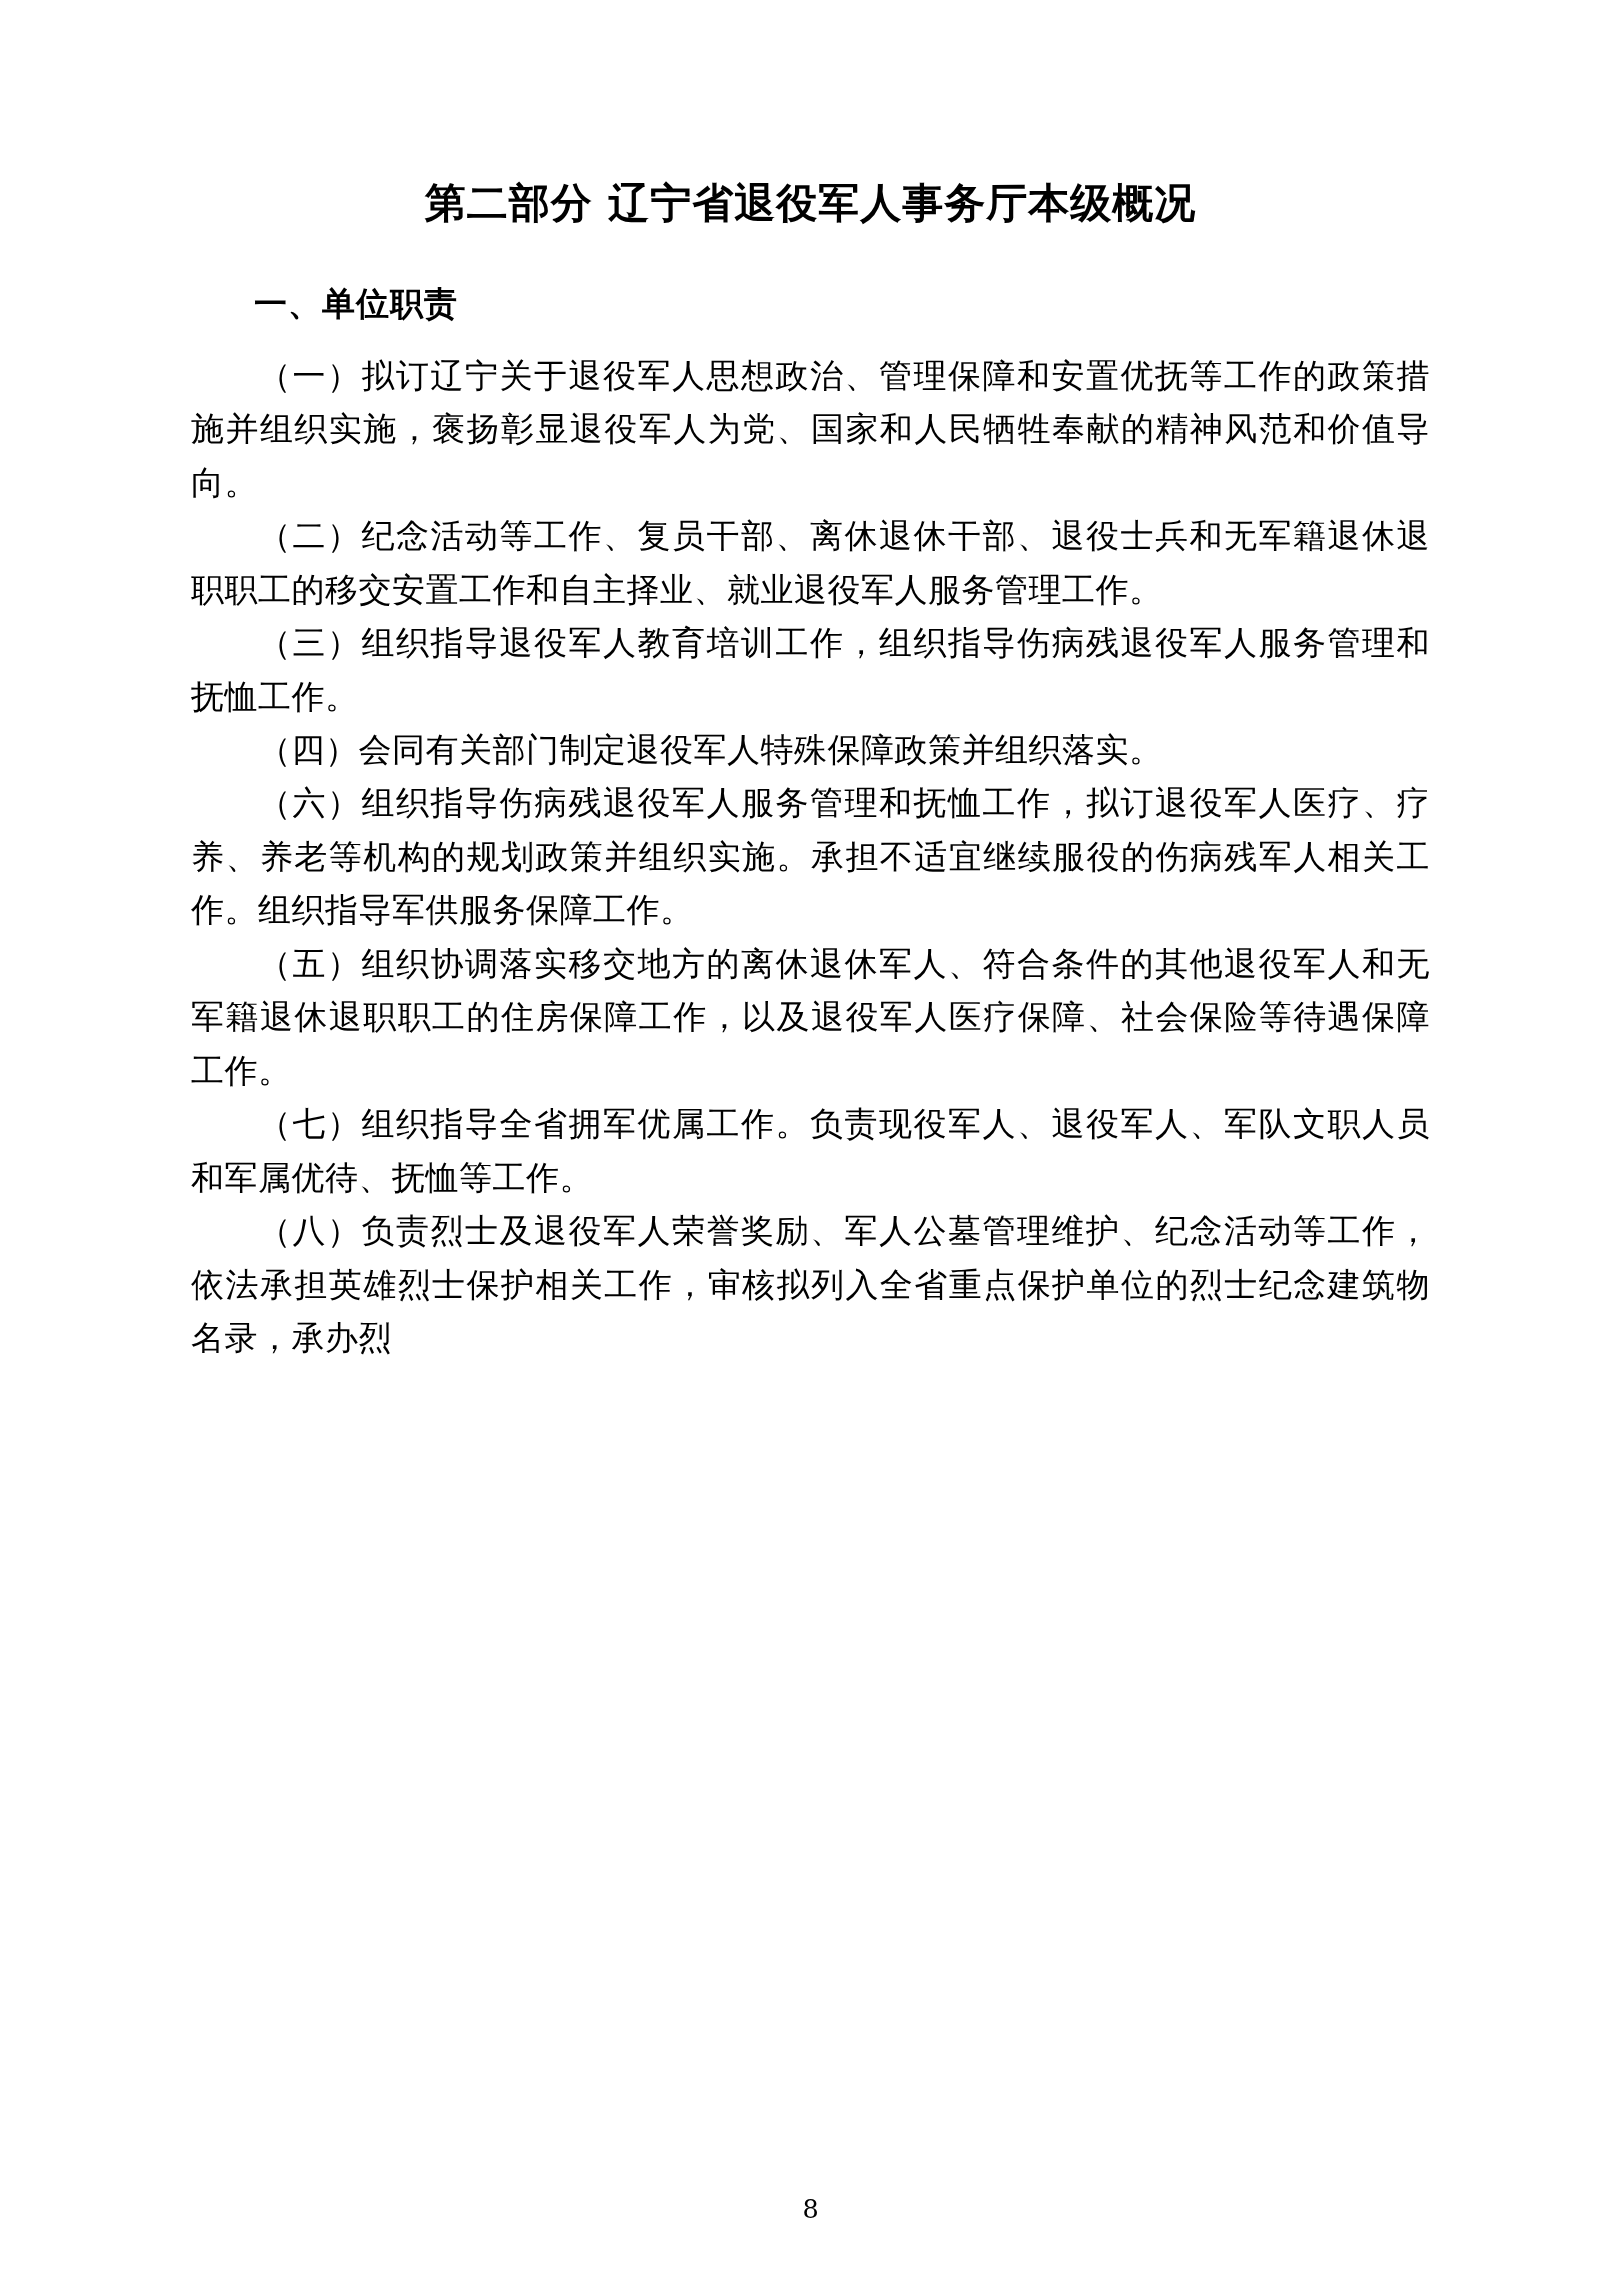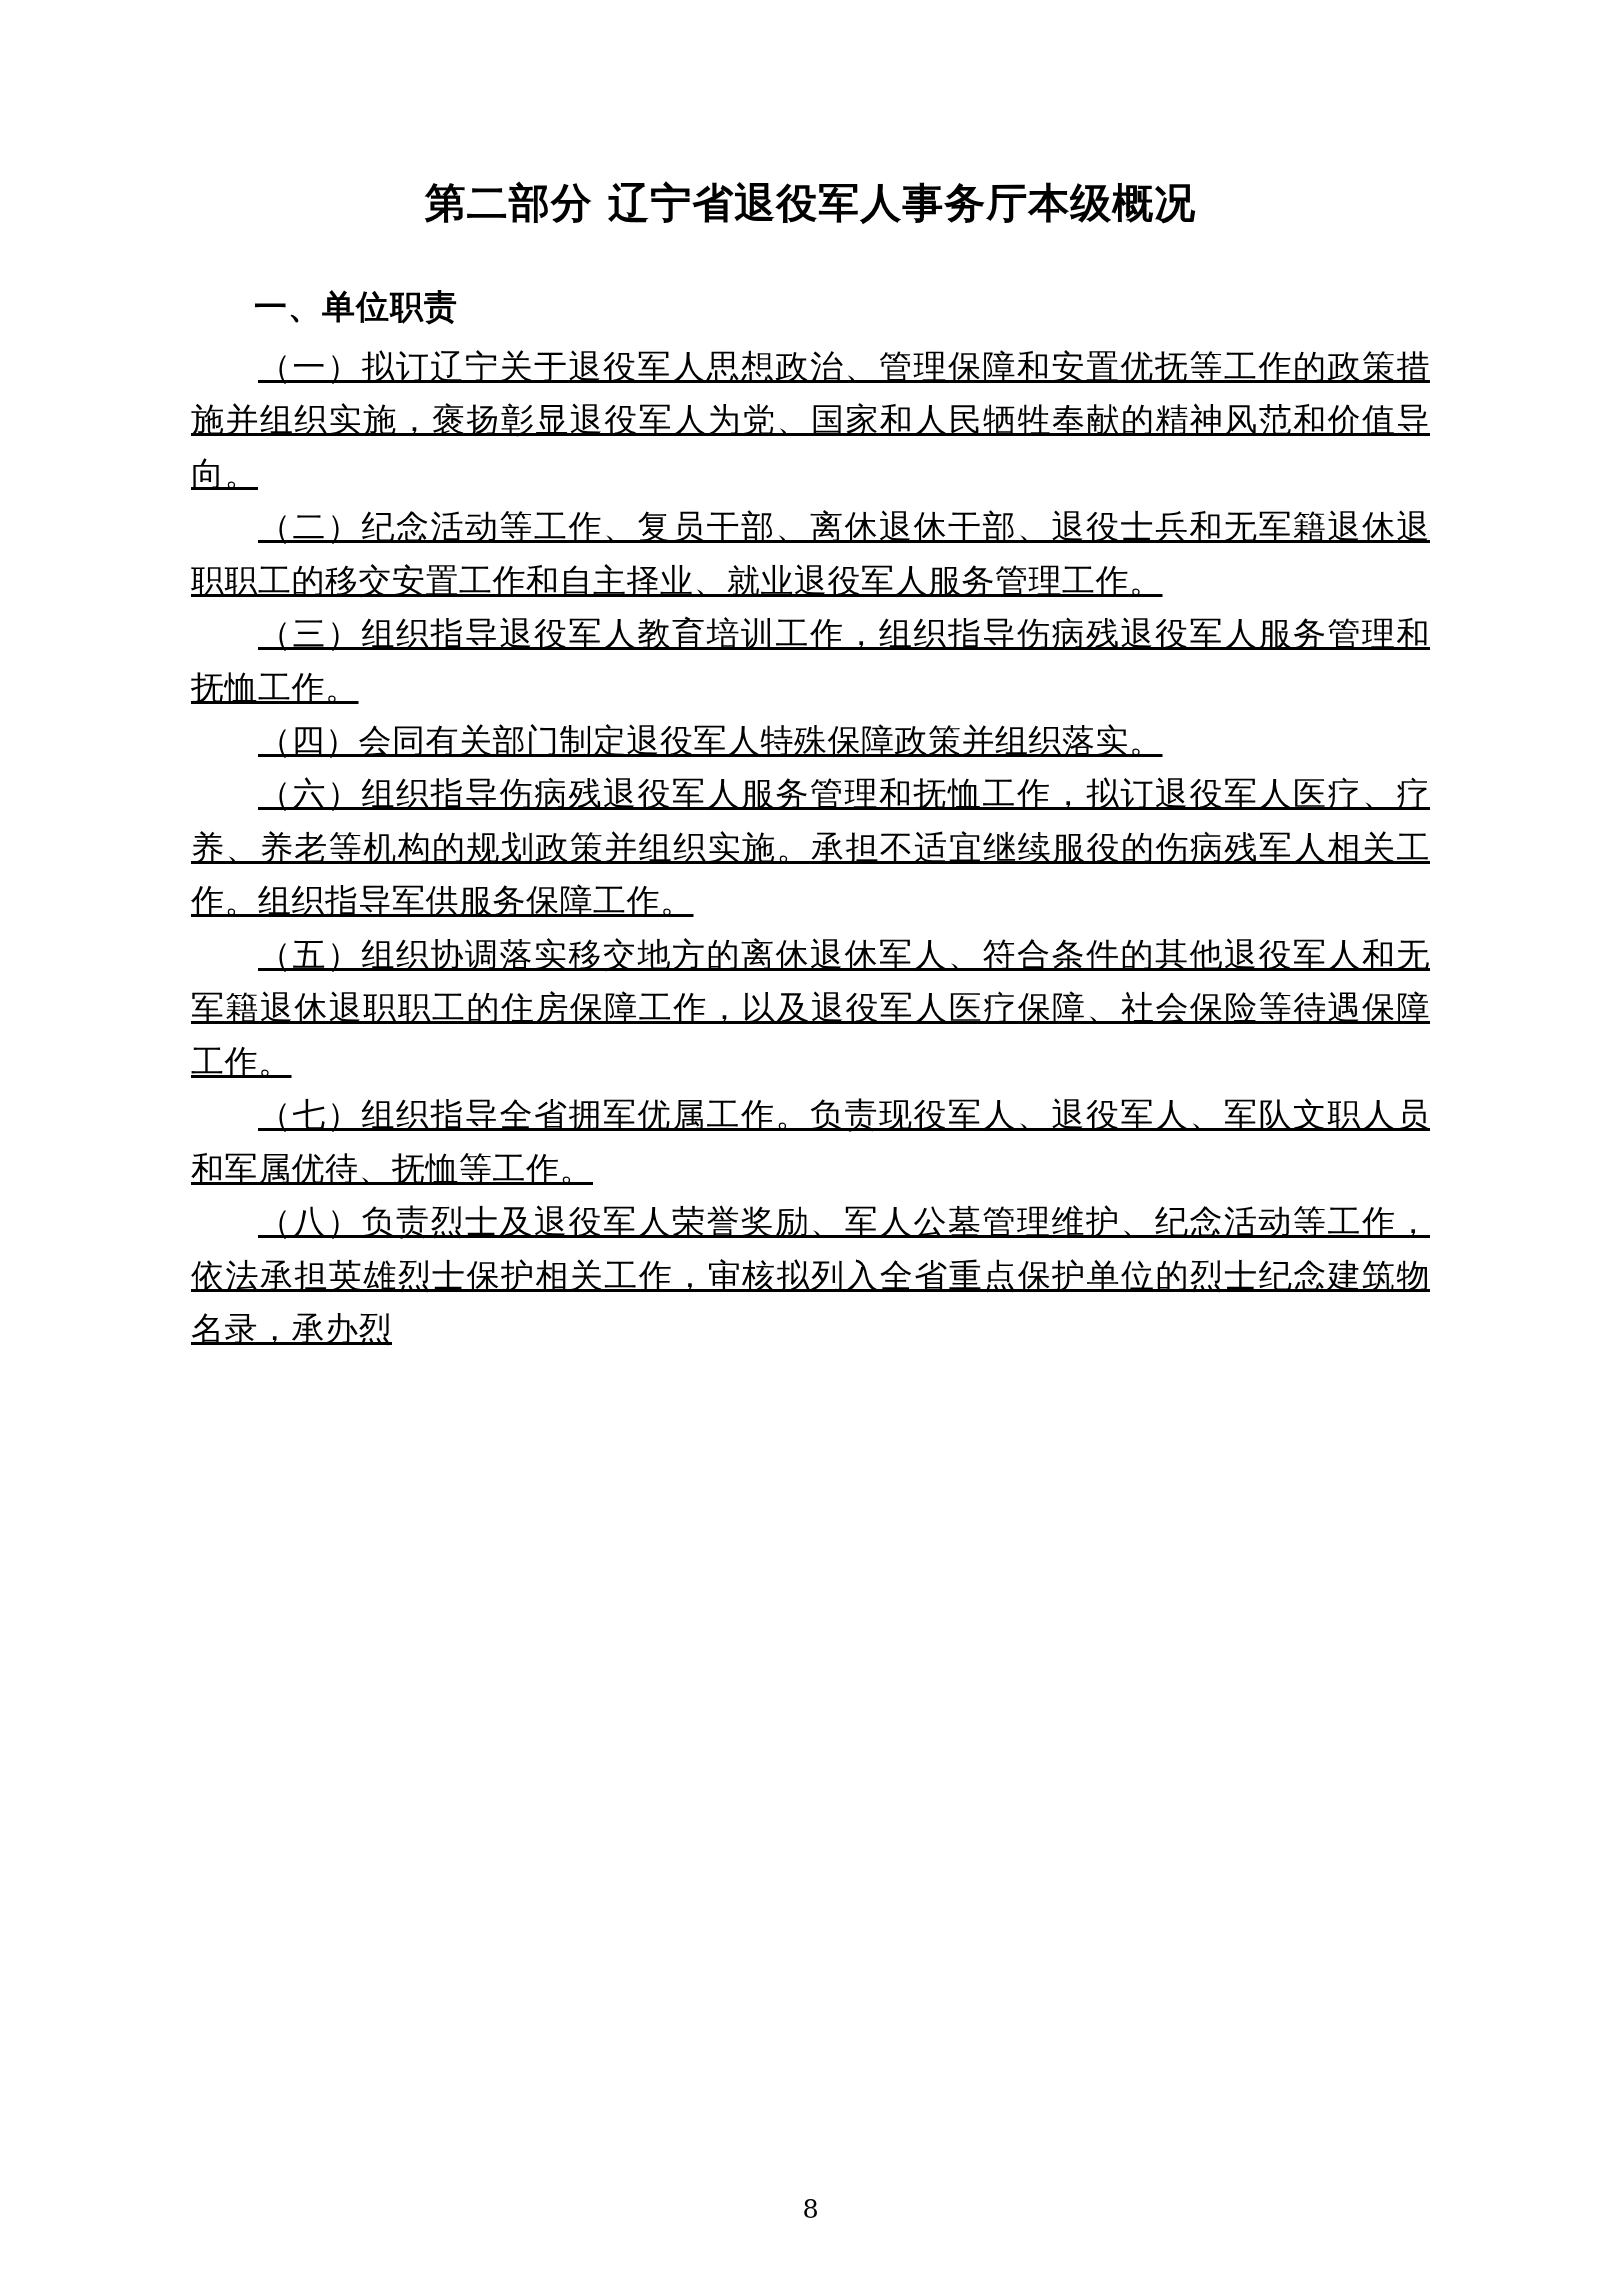--- a/index.html
+++ b/index.html
@@ -24,38 +24,37 @@
   .doc-title {
     font-family: "DejaVu Sans", "Liberation Sans", sans-serif;
     font-weight: bold;
     font-size: 41px;
     line-height: 1.35;
     text-align: center;
     letter-spacing: 1px;
     margin: 0 0 51px 0;
   }
   .section-heading {
-    font-family: Liberation Sans, sans-serif;
+    font-family: Liberation Mono, monospace;
     font-weight: bold;
     font-size: 33px;
     line-height: 1.5;
-    margin: 0 0 8px 0;
+    margin: 0 0 17px 0;
     text-indent: 63px;
     letter-spacing: 1px;
   }
   .para {
     font-family: "DejaVu Serif", "Liberation Serif", serif;
     font-size: 33px;
     line-height: 1.62;
     margin: 0;
     text-indent: 67px;
     text-align: justify;
     text-justify: inter-ideograph;
     letter-spacing: 0.5px;
-    text-decoration: underline;
   }
   .page-number {
     position: absolute;
     left: 0;
     right: 0;
     bottom: 69px;
     text-align: center;
     font-family: "DejaVu Serif", "Liberation Serif", serif;
     font-size: 25.5px;
   }

